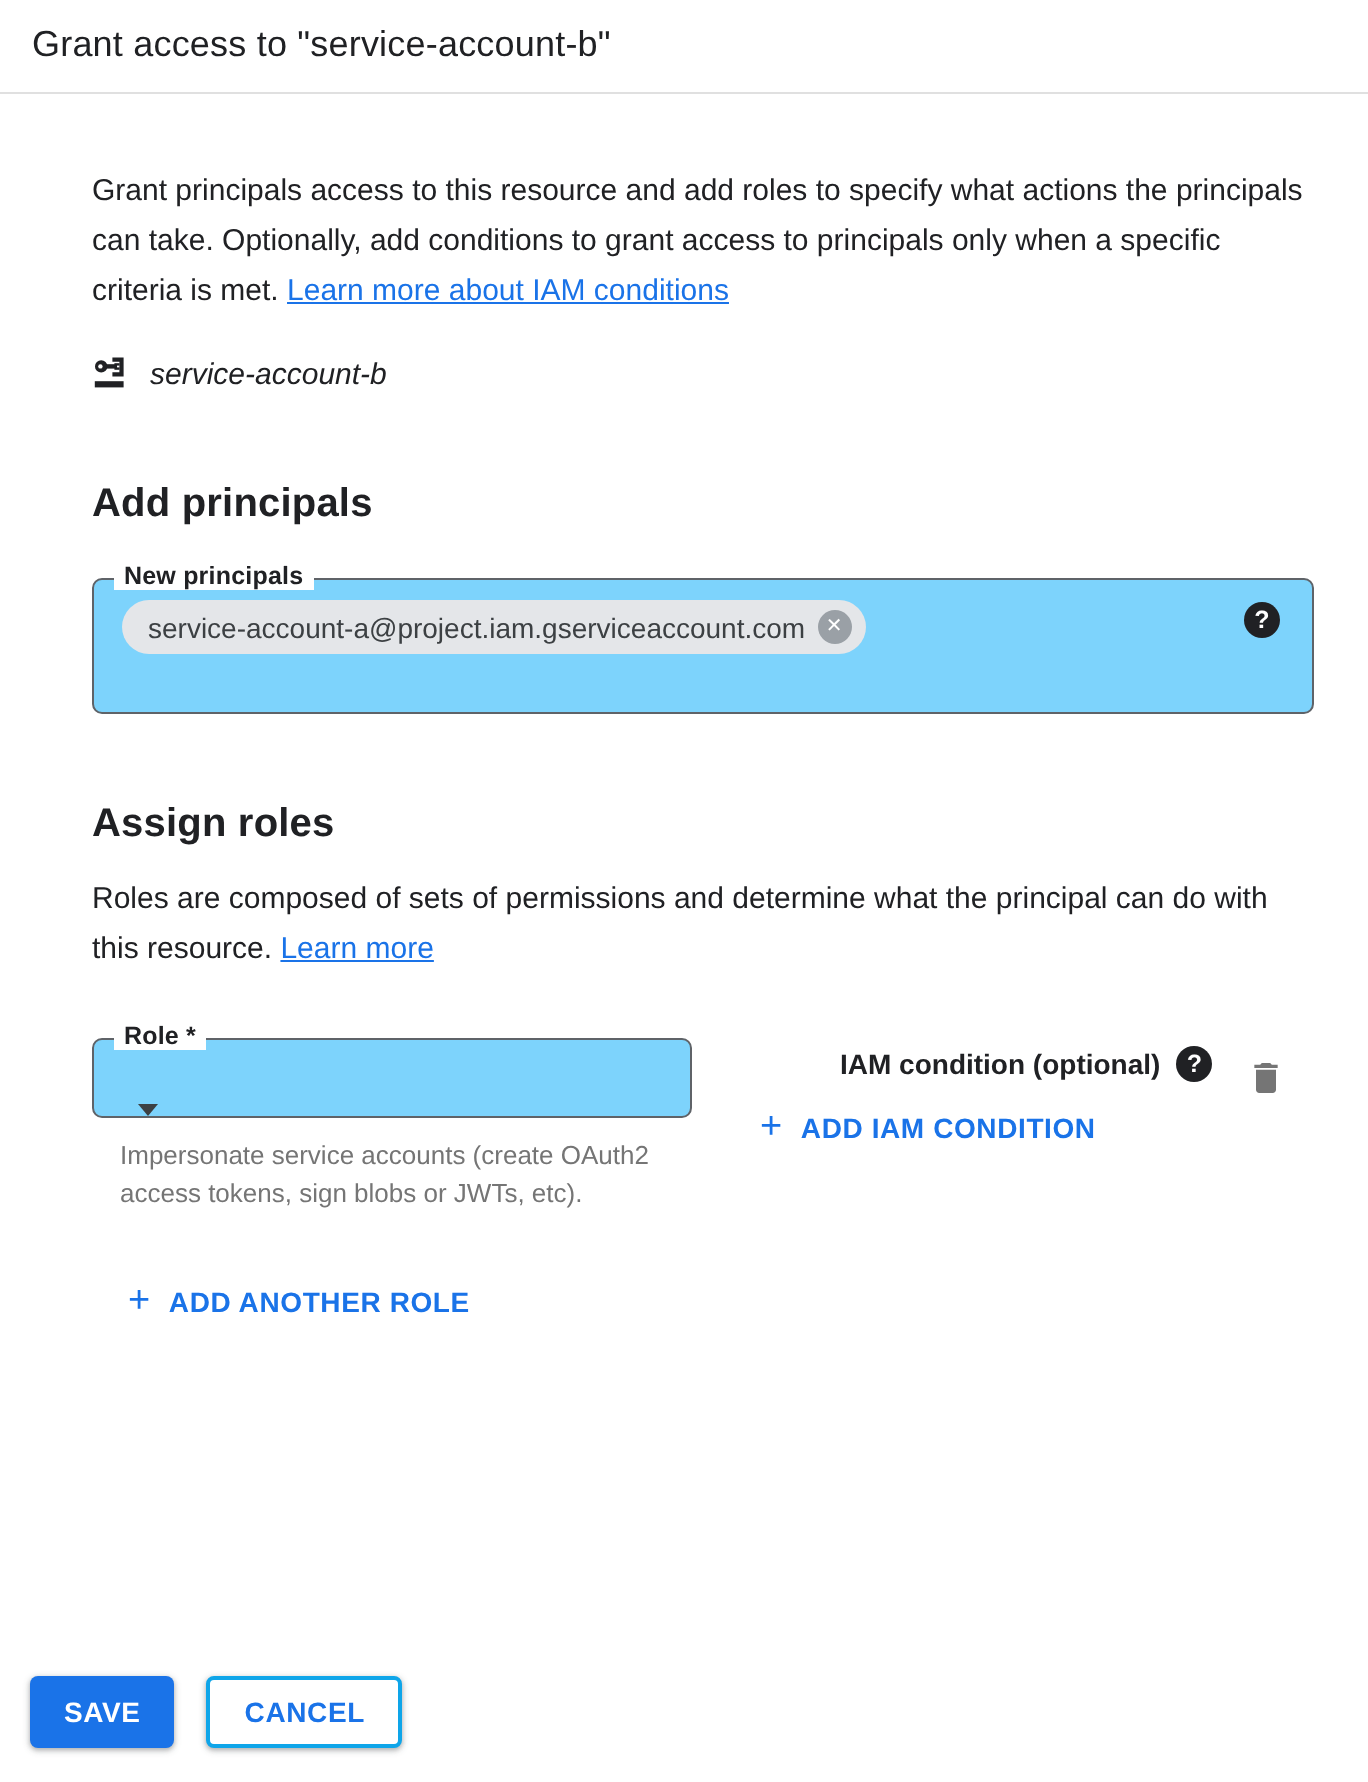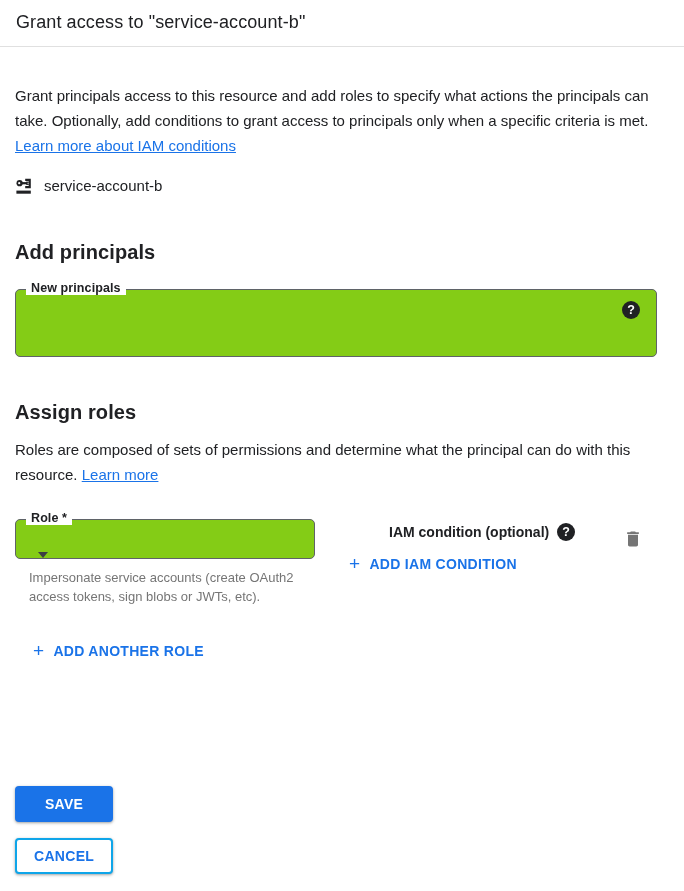--- a/index.html
+++ b/index.html
@@ -7,32 +7,32 @@
   body {
     width:684px; height:891px; position:relative;
     font-family:"Liberation Sans","DejaVu Sans",sans-serif;
     color:#202124; overflow:hidden;
   }
   .dialog-header {
     padding:12px 16px 13px 16px;
     border-bottom:1px solid #e0e0e0;
   }
   .dialog-title { font-size:18px; font-weight:400; color:#202124; letter-spacing:.1px; }
-  .content { padding:0 27px 0 15px; }
+  .content { padding:0 27px 0 15px;margin-left:31px; }
   p.body-text { font-size:15px; line-height:25px; color:#202124; }
   a.inline-link { color:#1a73e8; text-decoration:underline; cursor:pointer; }
   .intro { margin-top:36px; }
   .section-sub-heading { margin-top:31px; font-size:16px; font-weight:700; color:#202124; }
-  .resource-row { margin-top:19px; display:flex; gap:9px; }
+  .resource-row { margin-top:19px; display:flex; align-items:center; gap:9px;font-style:italic; }
   .resource-name { font-size:15px; color:#202124; }
   .section-heading { margin-top:44px; font-size:20px; font-weight:700; color:#202124; letter-spacing:.1px; }
   .section-desc { margin-top:13px; }
 
   
-  .outlined-field { position:relative; border:1px solid #5f6368; border-radius:5px; background:#84cc16; }
+  .outlined-field { position:relative; border:1px solid #5f6368; border-radius:5px; background:#7dd3fc; }
   .float-label {
     position:absolute; top:-9px; left:10px; background:#fff; padding:0 5px;
     font-size:12.5px; font-weight:700; color:#202124; letter-spacing:.1px; white-space:nowrap;
   }
   .principals-field { margin-top:25px; height:68px; }
   .chip {
     position:absolute; top:10px; left:14px; height:27px;
     background:#e4e6e9; border-radius:14px; display:flex; align-items:center;
     padding:0 7px 0 13px; gap:6px; max-width:560px;
   }
@@ -64,21 +64,21 @@
     display:flex; align-items:center; gap:9px; color:#1a73e8; cursor:pointer;
     font-size:14px; font-weight:700; letter-spacing:.3px; background:none; border:none;
     font-family:inherit; padding:0;
   }
   .condition-col .text-button { margin-top:15px; margin-left:4px; }
   .plus-glyph { font-size:19px; font-weight:400; line-height:16px; }
   .trash-col { margin-left:auto; margin-right:12px; padding-top:8px; }
   .trash-btn { background:none; border:none; cursor:pointer; padding:2px; }
   .add-role-btn { margin-top:37px; margin-left:18px; }
 
-  .footer { position:absolute; left:15px; bottom:17px; display:flex; gap:16px;flex-direction:column; }
+  .footer { position:absolute; left:15px; bottom:17px; display:flex; gap:16px; }
   .btn {
     height:36px; border-radius:4px; font-size:14px; font-weight:700; letter-spacing:.3px;
     font-family:inherit; cursor:pointer; padding:0 17px;
     box-shadow:0 1px 2px rgba(60,64,67,.3), 0 1px 3px 1px rgba(60,64,67,.15);
   }
   .btn-primary { background:#1a73e8; color:#ffffff; border:none; }
   .btn-secondary { background:#ffffff; color:#1a73e8; border:2px solid #0ea5e9; }
 </style>
 </head>
 <body>
@@ -107,20 +107,24 @@
       </svg>
     </span>
     <span class="resource-name">service-account-b</span>
   </div>
 
   <h1 class="section-heading">Add principals</h1>
 
 
   <div class="outlined-field principals-field">
     <span class="float-label">New principals</span>
+    <div class="chip">
+      <span class="chip-text">service-account-a@project.iam.gserviceaccount.com</span>
+      <span class="chip-close">✕</span>
+    </div>
     <span class="help-icon">?</span>
   </div>
 
   <h1 class="section-heading">Assign roles</h1>
 
   <p class="body-text section-desc"><span>Roles are composed of sets of permissions and determine what the principal can do with this resource. </span><a class="inline-link">Learn more</a></p>
 
   <div class="roles-row">
 
     <div class="role-col">

